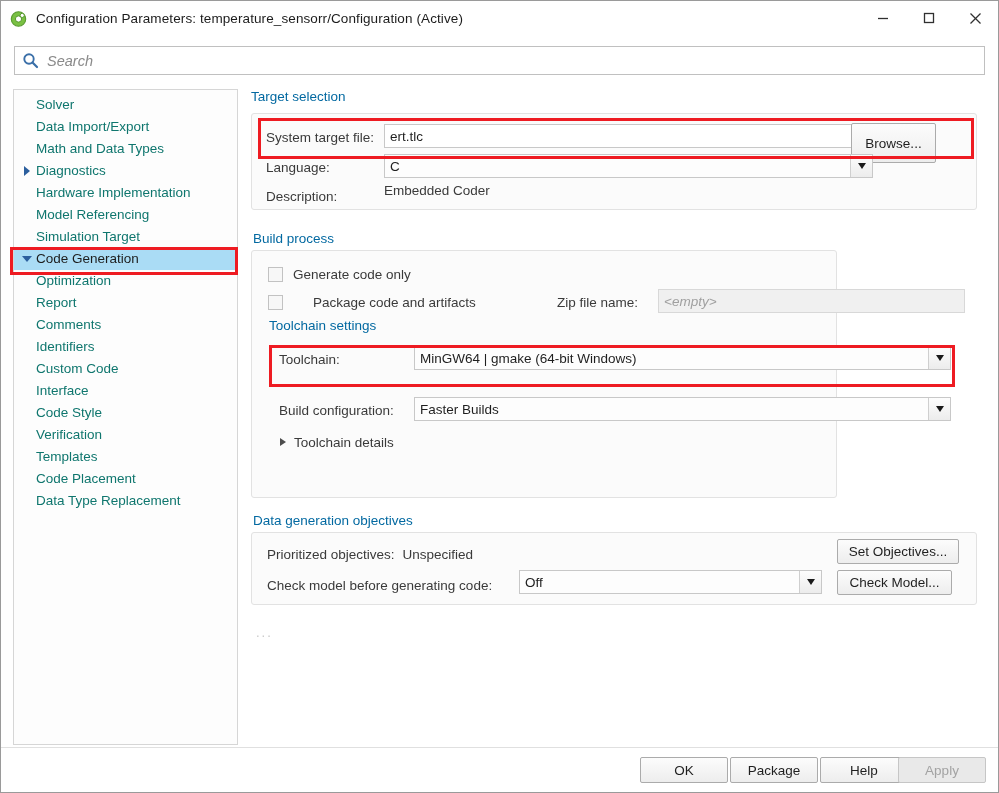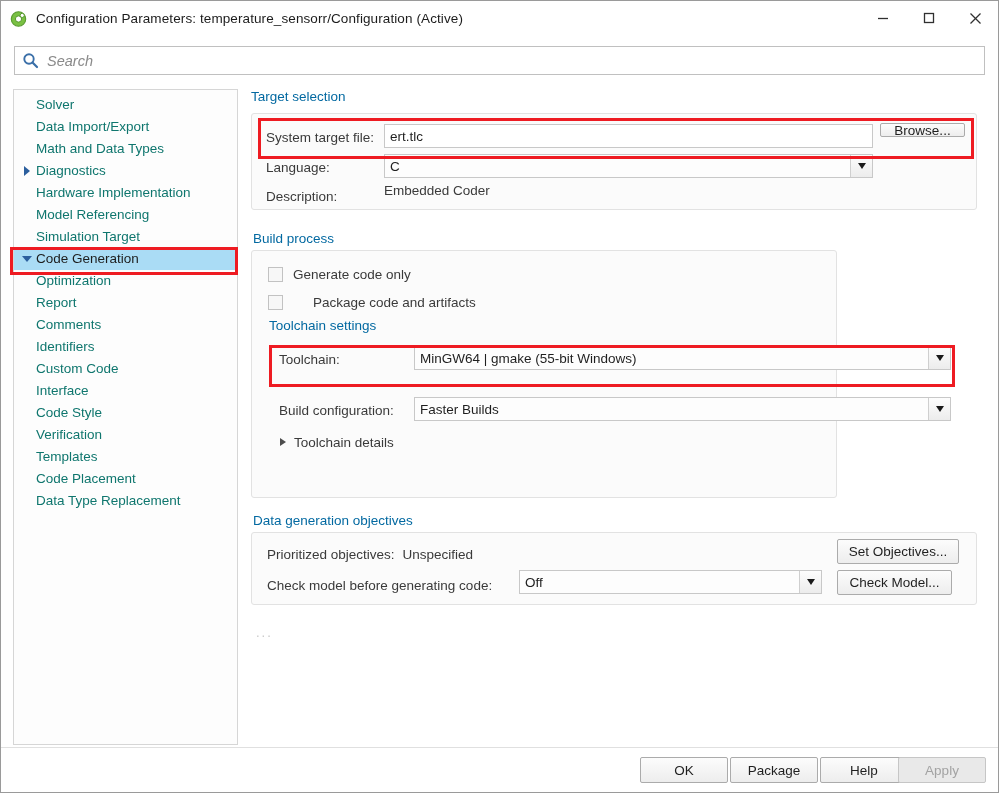--- a/index.html
+++ b/index.html
@@ -413,21 +413,21 @@
   <div class="redbox" style="left:9px; top:246px; width:228px; height:28px;"></div>
 
   <div id="main">
 
     <div class="group-title">Target selection</div>
     <div class="group-box" style="position:absolute; left:2px; top:24px; width:726px; height:97px;">
 
       <div class="row" style="position:absolute; left:14px; top:10px; width:700px;">
         <span class="lbl">System target file:</span>
         <div class="textfield" style="position:absolute; left:118px; top:0; width:489px;">ert.tlc</div>
-        <div class="btn" style="position:absolute; left:614px; top:-1px; width:85px; height:14px;">Browse...</div>
+        <div class="btn" style="position:absolute; left:585px; top:-1px; width:85px; height:40px;">Browse...</div>
       </div>
 
       <div class="row" style="position:absolute; left:14px; top:40px; width:700px;">
         <span class="lbl">Language:</span>
         <div class="combo" style="position:absolute; left:118px; top:0; width:489px;">
           <span class="val">C</span>
           <span class="arrowbox">
               <span class="caret"></span>
             </span>
         </div>
@@ -445,27 +445,31 @@
       <div class="row" style="position:absolute; left:16px; top:10px; width:400px;">
         <span class="checkbox"></span>
         <span class="lbl" style="margin-left:10px;">Generate code only</span>
       </div>
 
       <div class="row" style="position:absolute; left:16px; top:38px; width:400px;gap:20px;">
         <span class="checkbox"></span>
         <span class="lbl" style="margin-left:10px;">Package code and artifacts</span>
       </div>
 
+      <div class="row" style="position:absolute; left:305px; top:38px; width:410px;">
+        <span class="lbl">Zip file name:</span>
+        <div class="textfield disabled" style="position:absolute; left:101px; top:0; width:307px;">&lt;empty&gt;</div>
+      </div>
 
       <div class="group-title" style="position:absolute; left:15px; top:67px;">Toolchain settings</div>
 
       <div class="row" style="position:absolute; left:27px; top:95px; width:690px;">
         <span class="lbl">Toolchain:</span>
         <div class="combo" style="position:absolute; left:135px; top:0; width:537px;">
-          <span class="val">MinGW64 | gmake (55-bit Windows)</span>
+          <span class="val">MinGW64 | gmake (64-bit Windows)</span>
           <span class="arrowbox">
               <span class="caret"></span>
             </span>
         </div>
       </div>
 
       <div class="row" style="position:absolute; left:27px; top:146px; width:690px;">
         <span class="lbl">Build configuration:</span>
         <div class="combo" style="position:absolute; left:135px; top:0; width:537px;">
           <span class="val">Faster Builds</span>

